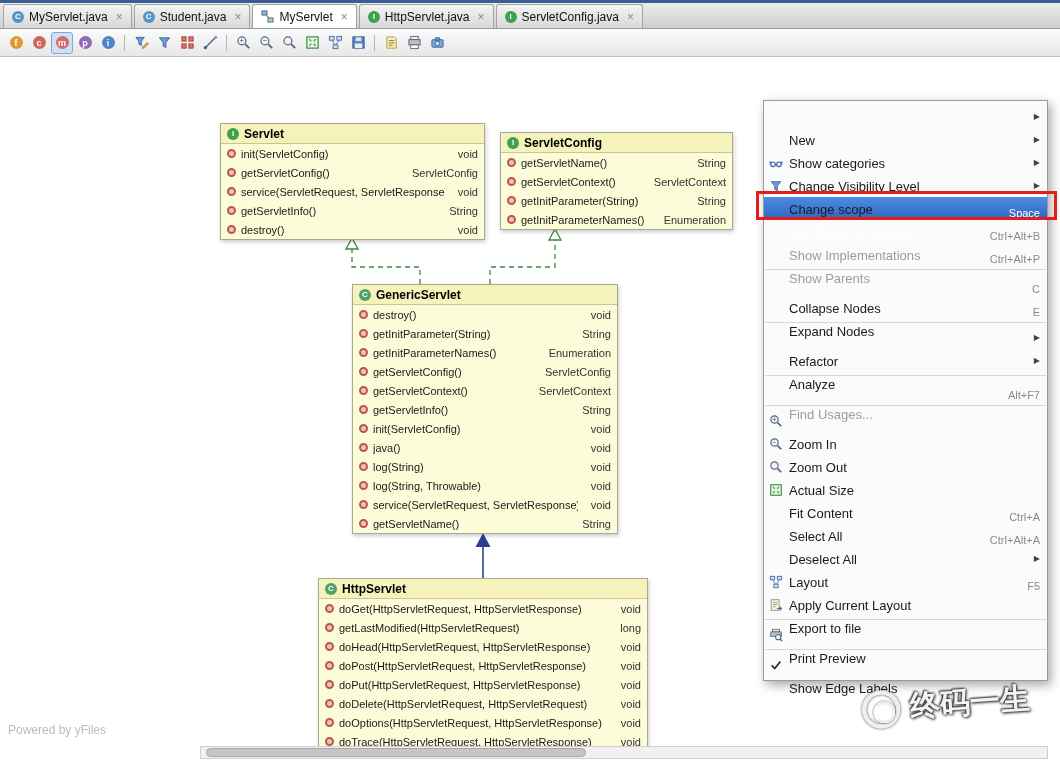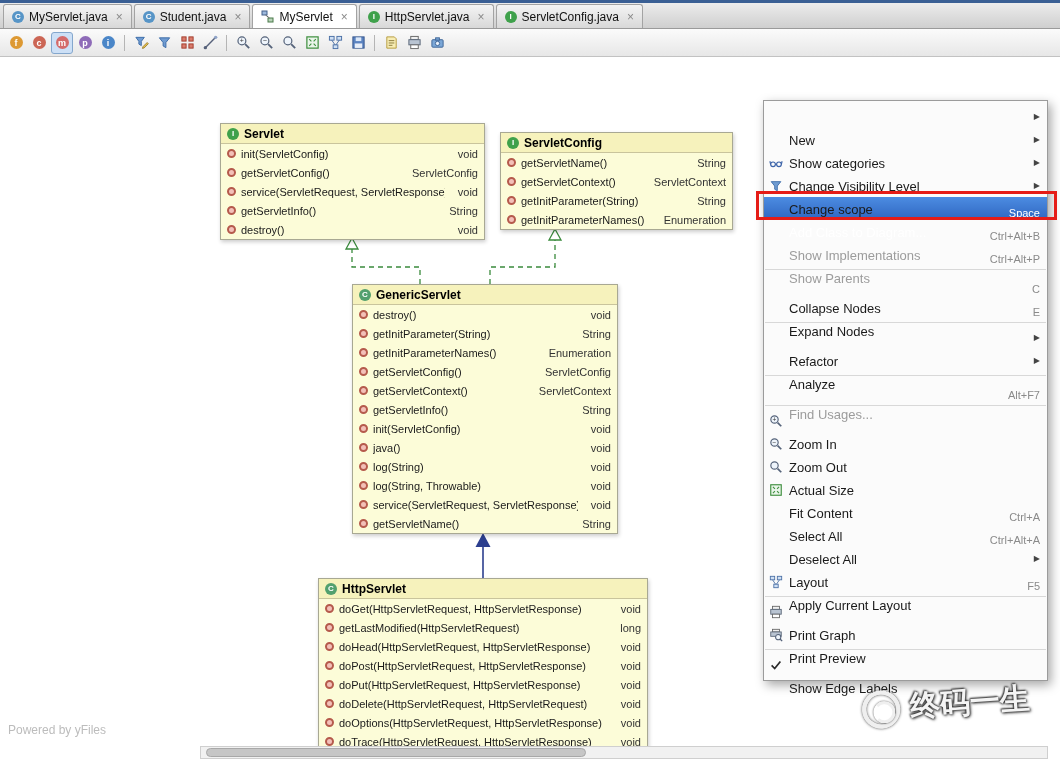--- a/index.html
+++ b/index.html
@@ -584,32 +584,32 @@
           <rect x="1.5" y="1.5" width="5" height="4" fill="#cfe0f4" stroke="#4a6fa5"></rect>
           <rect x="9.5" y="1.5" width="5" height="4" fill="#cfe0f4" stroke="#4a6fa5"></rect>
           <rect x="5.5" y="10.5" width="5" height="4" fill="#cfe0f4" stroke="#4a6fa5"></rect>
           <path d="M4 5.5 7.5 10.5M12 5.5 8.5 10.5" stroke="#4a6fa5" fill="none"></path>
         </svg>
       </span>
       <span class="mi-label">Apply Current Layout</span>
       <span class="mi-space"></span>
       <span class="mi-shortcut">F5</span>
     </div>
+    <div class="menu-item">
+      <span class="mi-icon">
+        <svg viewBox="0 0 16 16">
+          <rect x="2.5" y="2" width="9" height="12" fill="#f7f7e8" stroke="#8a8a6a"></rect>
+          <path d="M4.5 5h5M4.5 7.5h5M4.5 10h3" stroke="#8a8a6a"></path>
+          <path d="M9 12h5M12 9.8l2.2 2.2L12 14.2" stroke="#3c6ca8" fill="none" stroke-width="1.4"></path>
+        </svg>
+      </span>
+      <span class="mi-label">Export to file</span>
+      <span class="mi-space"></span>
+    </div>
     <div class="menu-sep"></div>
-    <div class="menu-item">
-      <span class="mi-icon">
-        <svg viewBox="0 0 16 16">
-          <rect x="4" y="1.5" width="8" height="3.5" fill="#f0f0f0" stroke="#666"></rect>
-          <rect x="2" y="5" width="12" height="5.5" fill="#b9c4d2" stroke="#5a6678"></rect>
-          <rect x="4" y="10.5" width="8" height="4" fill="#fff" stroke="#666"></rect>
-        </svg>
-      </span>
-      <span class="mi-label">Print Graph</span>
-      <span class="mi-space"></span>
-    </div>
     <div class="menu-item">
       <span class="mi-icon">
         <svg viewBox="0 0 16 16">
           <rect x="4" y="1.5" width="8" height="3" fill="#f0f0f0" stroke="#666"></rect>
           <rect x="2" y="4.5" width="12" height="5" fill="#b9c4d2" stroke="#5a6678"></rect>
           <circle cx="10.5" cy="10.5" r="3" fill="#eef4fb" stroke="#55637a" stroke-width="1.2"></circle>
           <line x1="12.7" y1="12.7" x2="15" y2="15" stroke="#55637a" stroke-width="1.6"></line>
         </svg>
       </span>
       <span class="mi-label">Print Preview</span>

